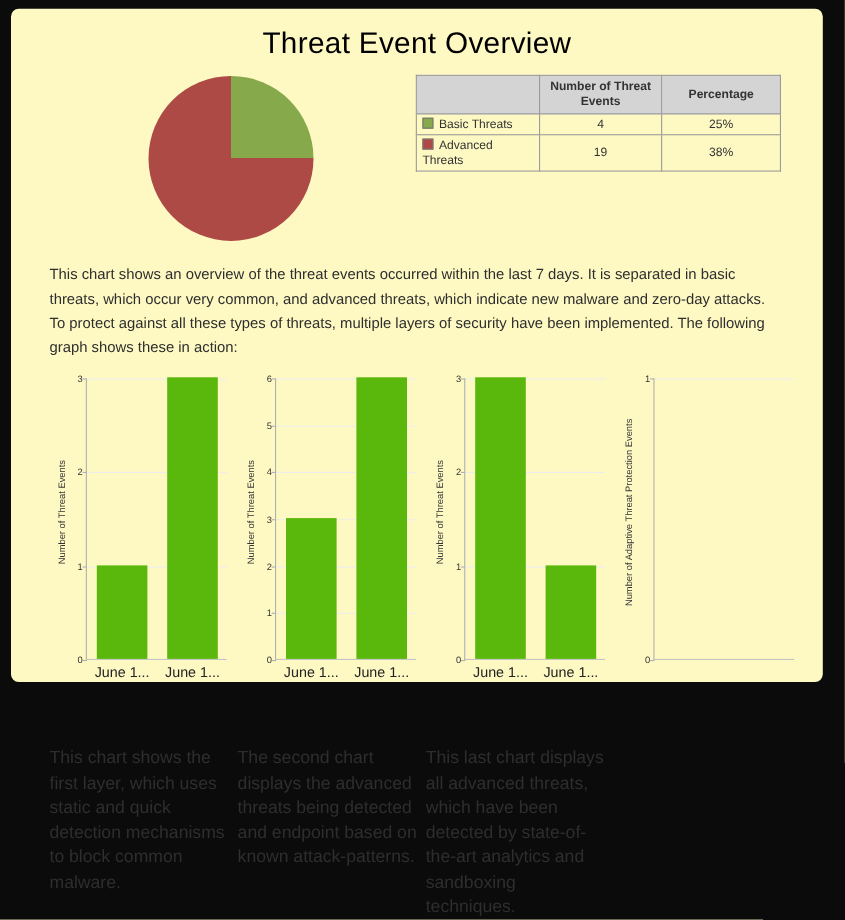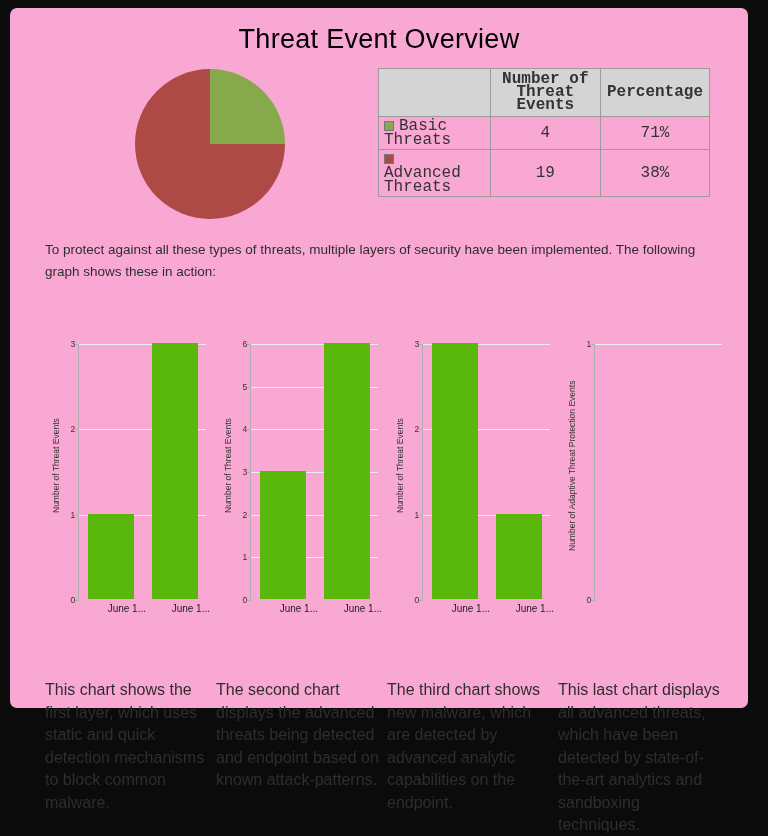--- a/index.html
+++ b/index.html
@@ -1,35 +1,35 @@
 <!DOCTYPE html>
 <html><head>
 <meta charset="utf-8">
 <style>
   * { box-sizing: border-box; margin: 0; padding: 0; }
   html, body { width: 768px; height: 836px; overflow: hidden; }
   body { background: #0b0b0b; font-family: "Liberation Sans", sans-serif; position: relative; }
   .page {
-    position: absolute; left: 10px; top: 8px; width: 738px; height: 700px;
-    background: #f9a8d4; border-radius: 7px;
+    position: absolute; left: 10px; top: 8px; width: 738px; height: 612px;
+    background: #fef9c3; border-radius: 7px;
   }
   .title {
     position: absolute; top: 16px; left: 0; width: 100%;
     text-align: center; font-size: 27px; font-weight: 400; color: #000;
     letter-spacing: 0.3px;
   }
   
   .pie {
     position: absolute; left: 125px; top: 61px; width: 150px; height: 150px;
     border-radius: 50%;
   }
   
   .summary-table {
     position: absolute; left: 368px; top: 60px; width: 332px;
-    border-collapse: collapse; font-size: 16px; color: #333; font-family: Liberation Mono, monospace;
+    border-collapse: collapse; font-size: 11px; color: #333;
   }
   .summary-table th, .summary-table td {
     border: 1px solid #9b9b9b; padding: 2px 20px; vertical-align: middle;
   }
   .summary-table th { background: #d4d4d4; font-weight: 700; text-align: center; line-height: 13px; padding: 4px 6px; }
   .summary-table td.num { text-align: center; }
   .summary-table td.label-cell { text-align: left; padding-left: 5px; line-height: 14px; }
   .summary-table col.c1 { width: 112px; }
   .summary-table col.c2 { width: 112px; }
   .summary-table col.c3 { width: 108px; }
@@ -60,22 +60,22 @@
     border-left: 1px solid #b0b0b0; border-bottom: 1px solid #c4c4c4;
   }
   .gridline { position: absolute; left: 0; width: 100%; height: 1px; background: #ededed; }
   .tickmark { position: absolute; left: -4px; width: 4px; height: 1px; background: #b0b0b0; }
   .tick-label {
     position: absolute; right: 103%; width: 20px; text-align: right;
     font-size: 8.5px; color: #333; line-height: 10px;
   }
   .bar { position: absolute; bottom: 0; }
   .xlabel {
-    position: absolute; width: 70px; text-align: right;
-    font-size: 10px; color: #222; top: 259px;
+    position: absolute; width: 70px; text-align: center;
+    font-size: 13px; color: #222; top: 259px;
   }
   .empty-msg {
     position: absolute; left: 50%; top: 104px; width: 124px; margin-left: -62px;
     text-align: center; font-size: 9.5px; line-height: 13px; color: #3a3a3a;
   }
   
   .captions {
     position: absolute; left: 35px; top: 655px; width: 676px;
     display: grid; grid-template-columns: 163px 163px 163px 163px; column-gap: 8px;
   }
@@ -98,31 +98,32 @@
       </colgroup>
     <tbody>
         <tr>
       <th></th>
       <th>Number of Threat<br>Events</th>
       <th>Percentage</th>
     </tr>
     <tr>
       <td class="label-cell"><span class="swatch" id="swatch0" style="background: rgb(134, 169, 75);"></span><span>Basic Threats</span></td>
       <td class="num">4</td>
-      <td class="num">71%</td>
+      <td class="num">25%</td>
     </tr>
     <tr>
       <td class="label-cell"><span class="swatch" id="swatch1" style="background: rgb(174, 74, 70);"></span><span>Advanced Threats</span></td>
       <td class="num">19</td>
       <td class="num">38%</td>
     </tr>
   </tbody>
     </table>
 
   <div class="intro">
+    <p>This chart shows an overview of the threat events occurred within the last 7 days. It is separated in basic threats, which occur very common, and advanced threats, which indicate new malware and zero-day attacks.</p>
     <p>To protect against all these types of threats, multiple layers of security have been implemented. The following graph shows these in action:</p>
   </div>
 
   <div class="charts-row">
     <div class="chart">
       <div class="ylabel">Number of Threat Events</div>
       <div class="plot">
           <div class="tickmark" style="top: 256px;"></div>
           <div class="tick-label" style="top: 251px;">0</div>
           <div class="gridline" style="top: 170.667px;"></div>
@@ -197,17 +198,16 @@
           <div class="gridline" style="top: 0px;"></div>
           <div class="tickmark" style="top: 0px;"></div>
           <div class="tick-label" style="top: -5px;">1</div>
         </div>
     </div>
   </div>
 
   <div class="captions">
     <div class="caption">This chart shows the first layer, which uses static and quick detection mechanisms to block common malware.</div>
     <div class="caption">The second chart displays the advanced threats being detected and endpoint based on known attack-patterns.</div>
-    <div class="caption">The third chart shows new malware, which are detected by advanced analytic capabilities on the endpoint.</div>
     <div class="caption">This last chart displays all advanced threats, which have been detected by state-of-the-art analytics and sandboxing techniques.</div>
   </div>
 
 </div>
 
 </body></html>

